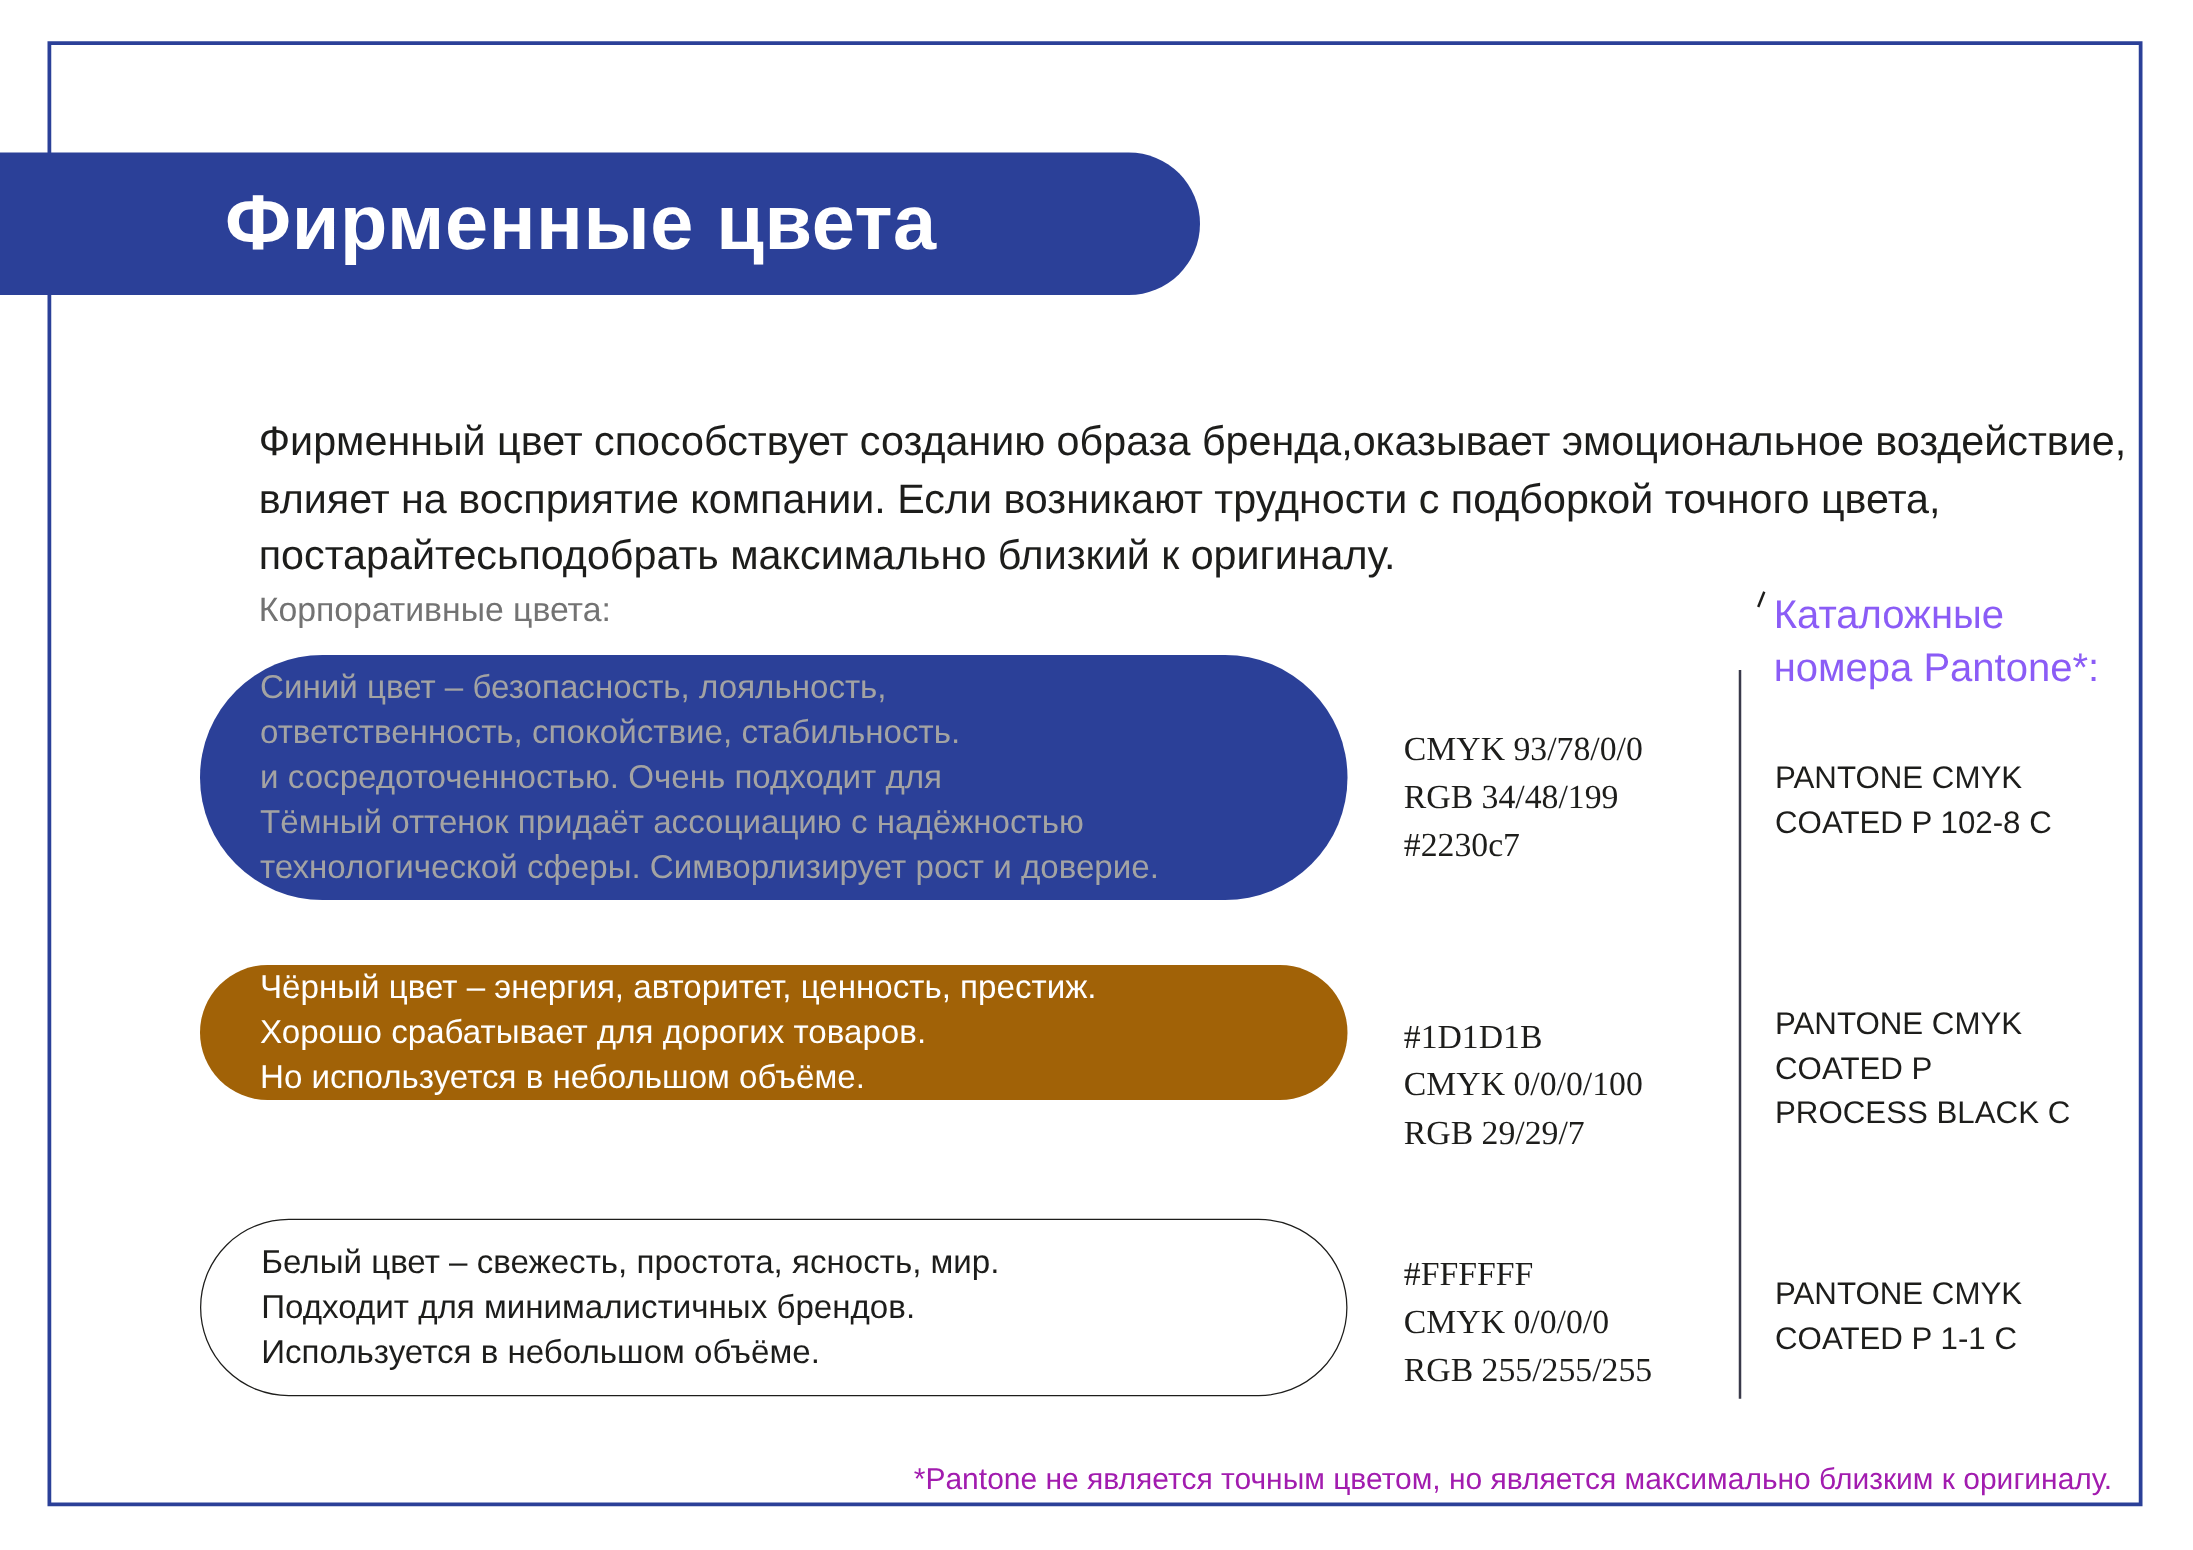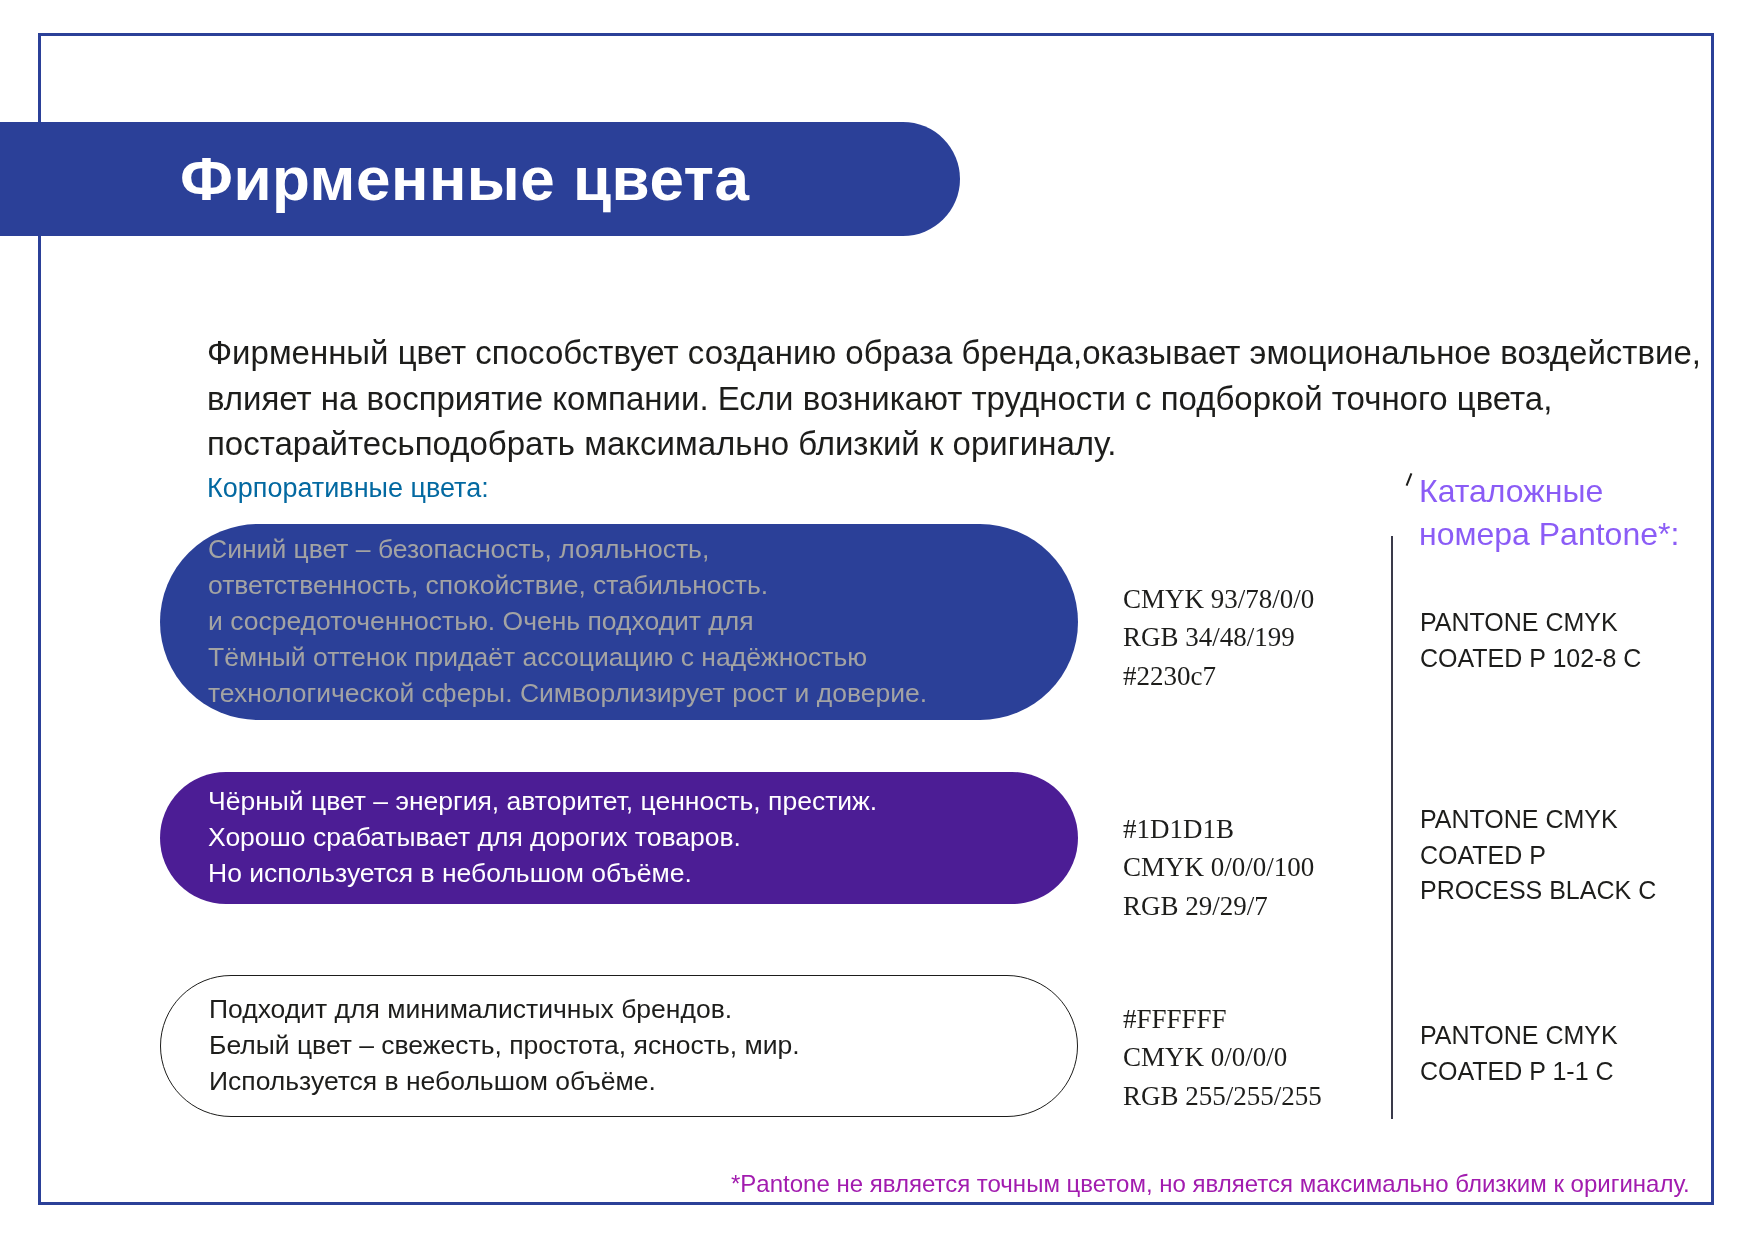--- a/index.html
+++ b/index.html
@@ -61,21 +61,21 @@
     color: #1d1d1b;
   }
   .intro div { white-space: nowrap; }
 
   
   .corp-label {
     position: absolute;
     left: 207px;
     top: 473px;
     font-size: 27px;
-    color: #0369a1;
+    color: #737373;
     white-space: nowrap;
   }
   .pantone-head {
     position: absolute;
     left: 1419px;
     top: 470px;
     font-size: 32px;
     line-height: 1.33;
     color: #8b5cf6;
   }
@@ -124,22 +124,22 @@
   .swatch-blue {
     width: 918px;
     height: 196px;
     background: #2b4098;
     border-radius: 98px;
   }
   .swatch-blue .swatch-text { color: #a3a3a3; }
 
   .swatch-black {
     width: 918px;
-    height: 132px;
-    background: #4c1d95;
+    height: 108px;
+    background: #a16207;
     border-radius: 76px;
   }
   .swatch-black .swatch-text { color: #ffffff; }
 
   .swatch-white {
     width: 918px;
     height: 142px;
     background: #ffffff;
     border: 1.6px solid #1d1d1b;
     border-radius: 71px;
@@ -242,22 +242,22 @@
 </div>
 <div class="pantone pantone-black">
   <div>PANTONE CMYK</div>
   <div>COATED P</div>
   <div>PROCESS BLACK C</div>
 </div>
 
 <div class="row row-white">
   <div class="swatch swatch-white">
     <div class="swatch-text">
+      <div>Белый цвет – свежесть, простота, ясность, мир.</div>
       <div>Подходит для минималистичных брендов.</div>
-      <div>Белый цвет – свежесть, простота, ясность, мир.</div>
       <div>Используется в небольшом объёме.</div>
     </div>
   </div>
 </div>
 <div class="spec spec-white">
   <div>#FFFFFF</div>
   <div>CMYK 0/0/0/0</div>
   <div>RGB 255/255/255</div>
 </div>
 <div class="pantone pantone-white">

